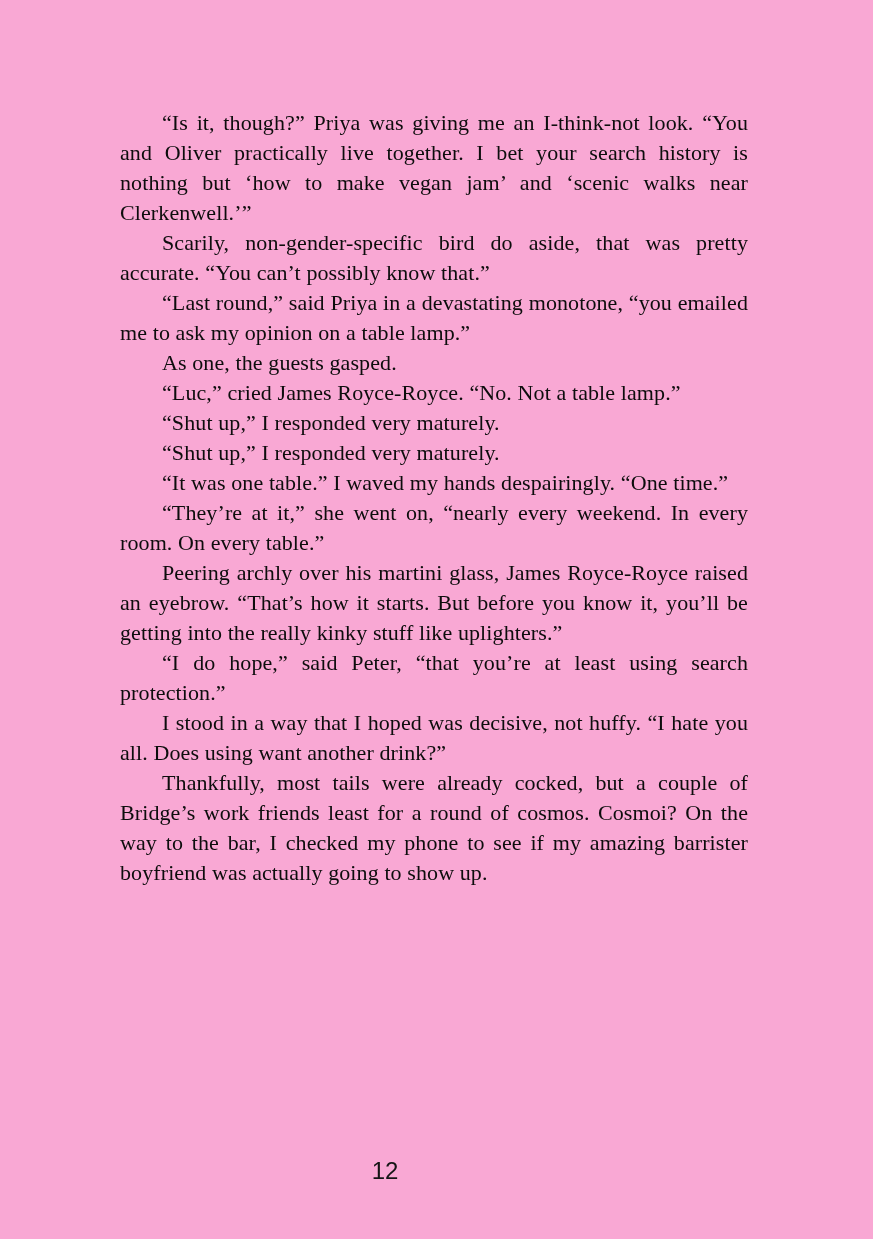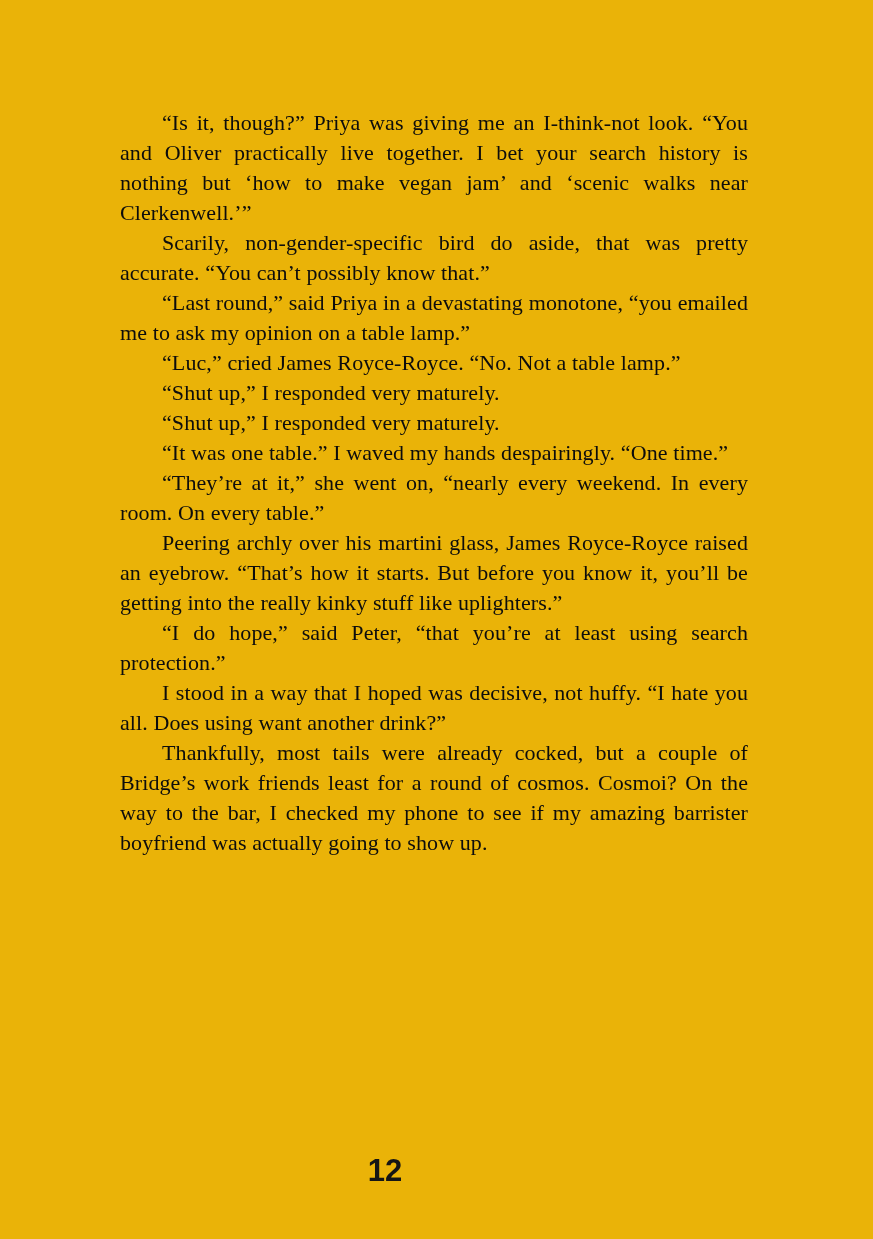--- a/index.html
+++ b/index.html
@@ -13,21 +13,21 @@
     position: relative;
     overflow: hidden;
     font-family: "Liberation Serif", serif;
   }
   .page {
     position: absolute;
     left: 0;
     top: 0;
     width: 873px;
     height: 1239px;
-    background: #eab308;
+    background: #f9a8d4;
   }
   .text-block {
     position: absolute;
     left: 120px;
     top: 108px;
     width: 628px;
     color: #0d0d0d;
     font-size: 22px;
     line-height: 30px;
     text-align: justify;
@@ -38,35 +38,35 @@
     padding: 0;
     text-indent: 42px;
   }
   .page-number {
     position: absolute;
     top: 1156px;
     left: 0;
     width: 770px;
     text-align: center;
     font-family: "Liberation Sans", sans-serif;
-    font-size: 31px;
+    font-size: 24px;
     line-height: 30px;
     color: #151515;
-    font-weight: bold;
   }
 </style>
 </head>
 <body>
 
 <div class="page">
 
   <div class="text-block">
     <p>“Is it, though?” Priya was giving me an I-think-not look. “You and Oliver practically live together. I bet your search history is nothing but ‘how to make vegan jam’ and ‘scenic walks near Clerkenwell.’”</p>
     <p>Scarily, non-gender-specific bird do aside, that was pretty accurate. “You can’t possibly know that.”</p>
     <p>“Last round,” said Priya in a devastating monotone, “you emailed me to ask my opinion on a table lamp.”</p>
+    <p>As one, the guests gasped.</p>
     <p>“Luc,” cried James Royce-Royce. “No. Not a table lamp.”</p>
     <p>“Shut up,” I responded very maturely.</p>
     <p>“Shut up,” I responded very maturely.</p>
     <p>“It was one table.” I waved my hands despairingly. “One time.”</p>
     <p>“They’re at it,” she went on, “nearly every weekend. In every room. On every table.”</p>
     <p>Peering archly over his martini glass, James Royce-Royce raised an eyebrow. “That’s how it starts. But before you know it, you’ll be getting into the really kinky stuff like uplighters.”</p>
     <p>“I do hope,” said Peter, “that you’re at least using search protection.”</p>
     <p>I stood in a way that I hoped was decisive, not huffy. “I hate you all. Does using want another drink?”</p>
     <p>Thankfully, most tails were already cocked, but a couple of Bridge’s work friends least for a round of cosmos. Cosmoi? On the way to the bar, I checked my phone to see if my amazing barrister boyfriend was actually going to show up.</p>
   </div>

